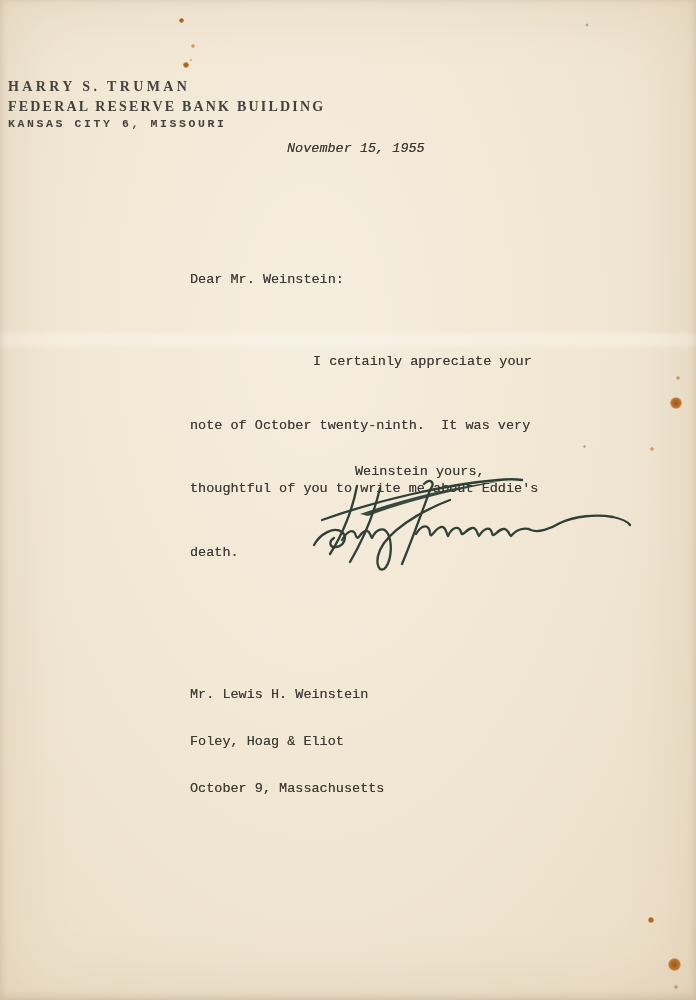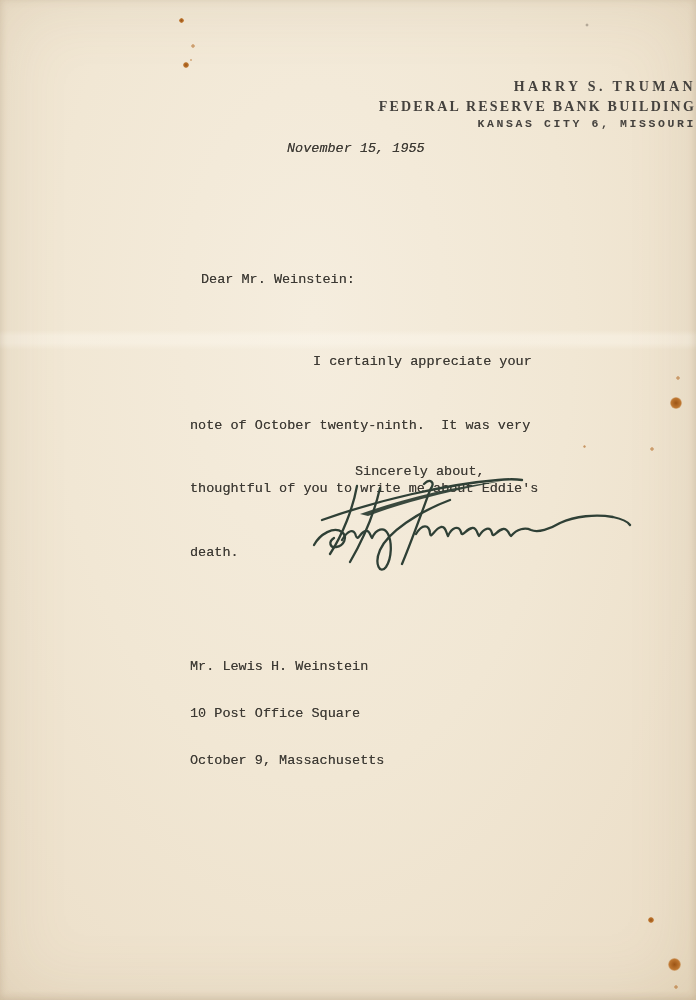--- a/index.html
+++ b/index.html
@@ -28,41 +28,41 @@
       inset 0 0 70px rgba(150,118,78,0.14),
       inset 0 0 10px rgba(130,100,60,0.10),
       inset 0 -3px 7px rgba(120,92,58,0.12);
     font-family:"Liberation Mono","DejaVu Sans Mono",monospace;
     color:var(--ink-typewriter);
   }
   
   .letterhead{
     position:absolute;top:80px;left:0;width:100%;
     padding-left:8px;box-sizing:border-box;
-    text-align:right;
+    text-align:left;
     font-family:"Liberation Serif","DejaVu Serif",serif;
     font-weight:bold;
     color:var(--ink-letterhead);
   }
   .lh-name{font-size:14px;letter-spacing:3.4px;line-height:14px;}
   .lh-line2{font-size:14px;letter-spacing:2.2px;line-height:10px;margin-top:8px;}
   .lh-line3{font-size:11.5px;letter-spacing:2.6px;line-height:11px;margin-top:6px;font-family:Liberation Mono, monospace;}
   
   .tw{
     font-size:13.5px;
     white-space:pre;
     text-shadow:0 0 0.5px rgba(61,58,52,0.7);
   }
   .date{position:absolute;top:141px;left:287px;font-style:italic;}
-  .salutation{position:absolute;top:272px;left:201px;}
+  .salutation{position:absolute;top:272px;left:190px;}
   .body-text{position:absolute;top:315px;left:190px;width:380px;}
   .body-text .line{line-height:33.5px;height:33.5px;}
   .body-text .line.indent{text-indent:123px;}
   .closing{position:absolute;top:464px;left:355px;}
-  .recipient{position:absolute;top:628px;left:190px;}
+  .recipient{position:absolute;top:656px;left:190px;}
   .recipient .line{line-height:17.2px;height:17.2px;}
   
   .signature{position:absolute;left:298px;top:474px;}
   .signature path{stroke:var(--ink-signature);stroke-width:2.3;fill:none;stroke-linecap:round;stroke-linejoin:round;}
   .signature path.wedge{fill:var(--ink-signature);stroke:none;opacity:.95;}
   
   .spot{
     position:absolute;display:block;border-radius:50%;
     background:radial-gradient(circle, #9c5415 0%, #bd7630 55%, rgba(189,118,48,0) 78%);
   }
@@ -87,41 +87,41 @@
 
   <div class="tw salutation">Dear Mr. Weinstein:</div>
 
   <div class="tw body-text">
     <div class="line indent">I certainly appreciate your</div>
     <div class="line">note of October twenty-ninth.  It was very</div>
     <div class="line">thoughtful of you to write me about Eddie's</div>
     <div class="line">death.</div>
   </div>
 
-  <div class="tw closing">Sincerely about,</div>
+  <div class="tw closing">Weinstein yours,</div>
 
   <svg class="signature" width="340" height="100" viewBox="0 0 340 100" role="img">
 
     <path d="M59,12 C55,34 45,60 32,80"></path>
     <path d="M82,14 C77,36 66,64 52,88"></path>
 
     <path d="M16,71 C22,60 36,52 44,58 C50,63 46,72 38,73 C32,74 30,68 36,64"></path>
     <path d="M44,66 C50,56 56,54 58,62 C60,68 62,58 68,57 C72,56 72,62 74,64 C78,55 86,52 90,60 C94,68 94,84 88,93 C82,101 76,90 82,76 C90,58 120,38 152,26"></path>
 
     <path d="M126,10 C132,4 138,8 132,16 C124,38 114,66 104,90"></path>
 
     <path d="M24,46 C80,26 150,10 200,6 C210,5 218,5 224,6"></path>
     <path class="wedge" d="M62,40 C104,25 152,13 204,7 C152,17 106,28 70,42 Z"></path>
 
     <path d="M118,60 C124,50 131,50 132,59 C133,66 136,55 143,53 C148,52 148,59 150,62 C154,53 161,51 163,58 C164,64 168,55 174,54 C179,53 179,60 181,62 C186,54 192,52 194,59 C195,65 199,56 205,55 C210,54 211,61 213,62 C219,55 227,53 233,56 C240,59 252,55 262,49 C277,42 298,40 315,43 C324,45 330,48 332,51"></path>
   </svg>
 
   <div class="tw recipient">
     <div class="line">Mr. Lewis H. Weinstein</div>
-    <div class="line">10 Post Office Square</div>
+    <div class="line">Foley, Hoag &amp; Eliot</div>
     <div class="line">October 9, Massachusetts</div>
   </div>
 
   <i class="spot" style="left:179px;top:18px;width:5px;height:5px;"></i>
   <i class="spot faint" style="left:191px;top:44px;width:4px;height:4px;"></i>
   <i class="spot" style="left:183px;top:62px;width:6px;height:6px;"></i>
   <i class="spot faint" style="left:190px;top:59px;width:2px;height:2px;"></i>
   <i class="spot faint" style="left:676px;top:376px;width:4px;height:4px;"></i>
   <i class="spot" style="left:670px;top:397px;width:12px;height:12px;"></i>
   <i class="spot faint" style="left:583px;top:445px;width:3px;height:3px;"></i>

